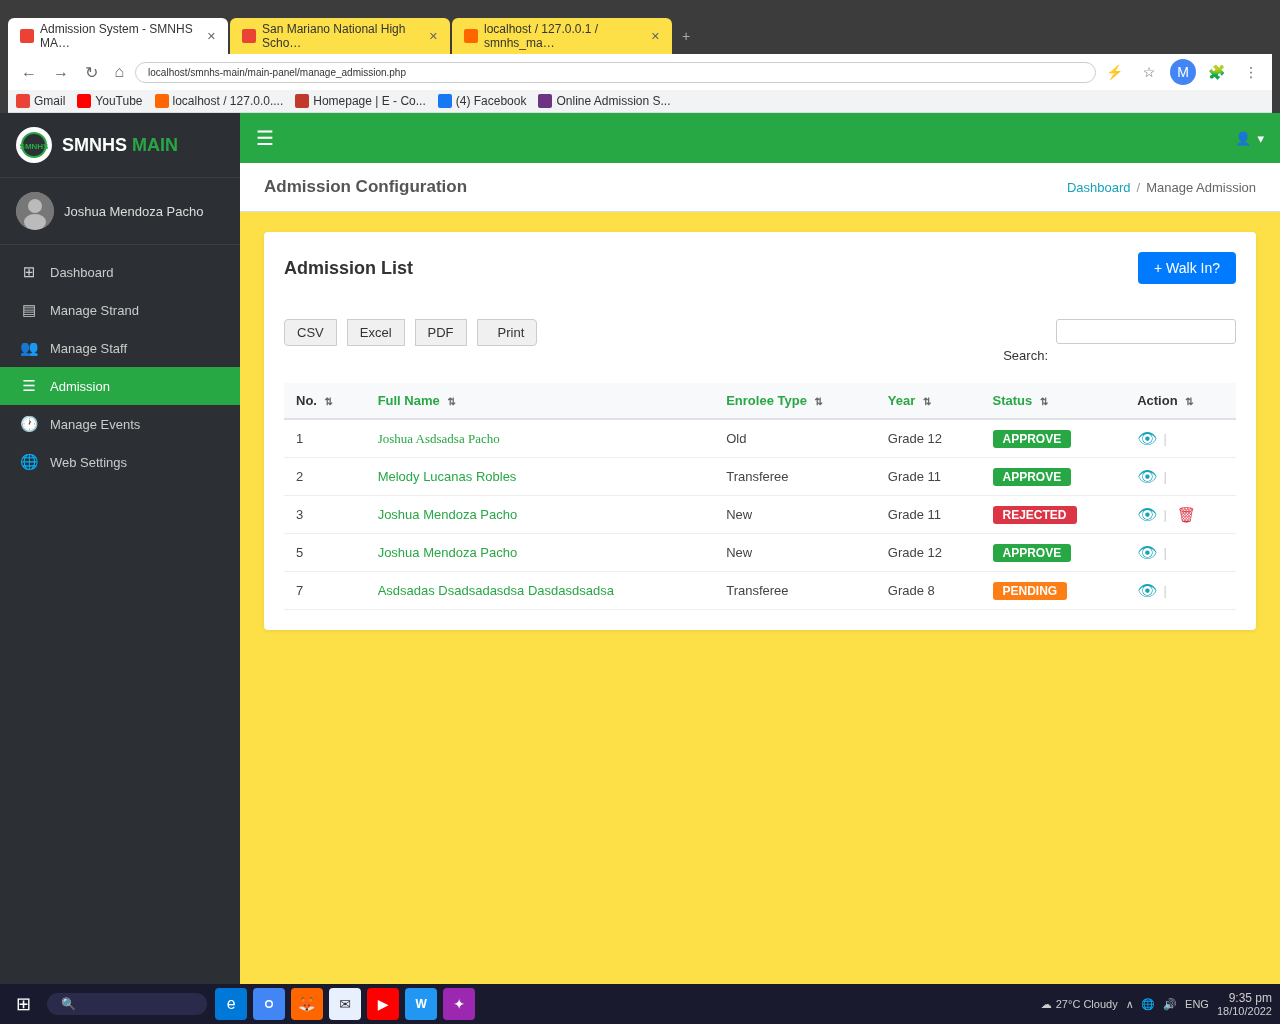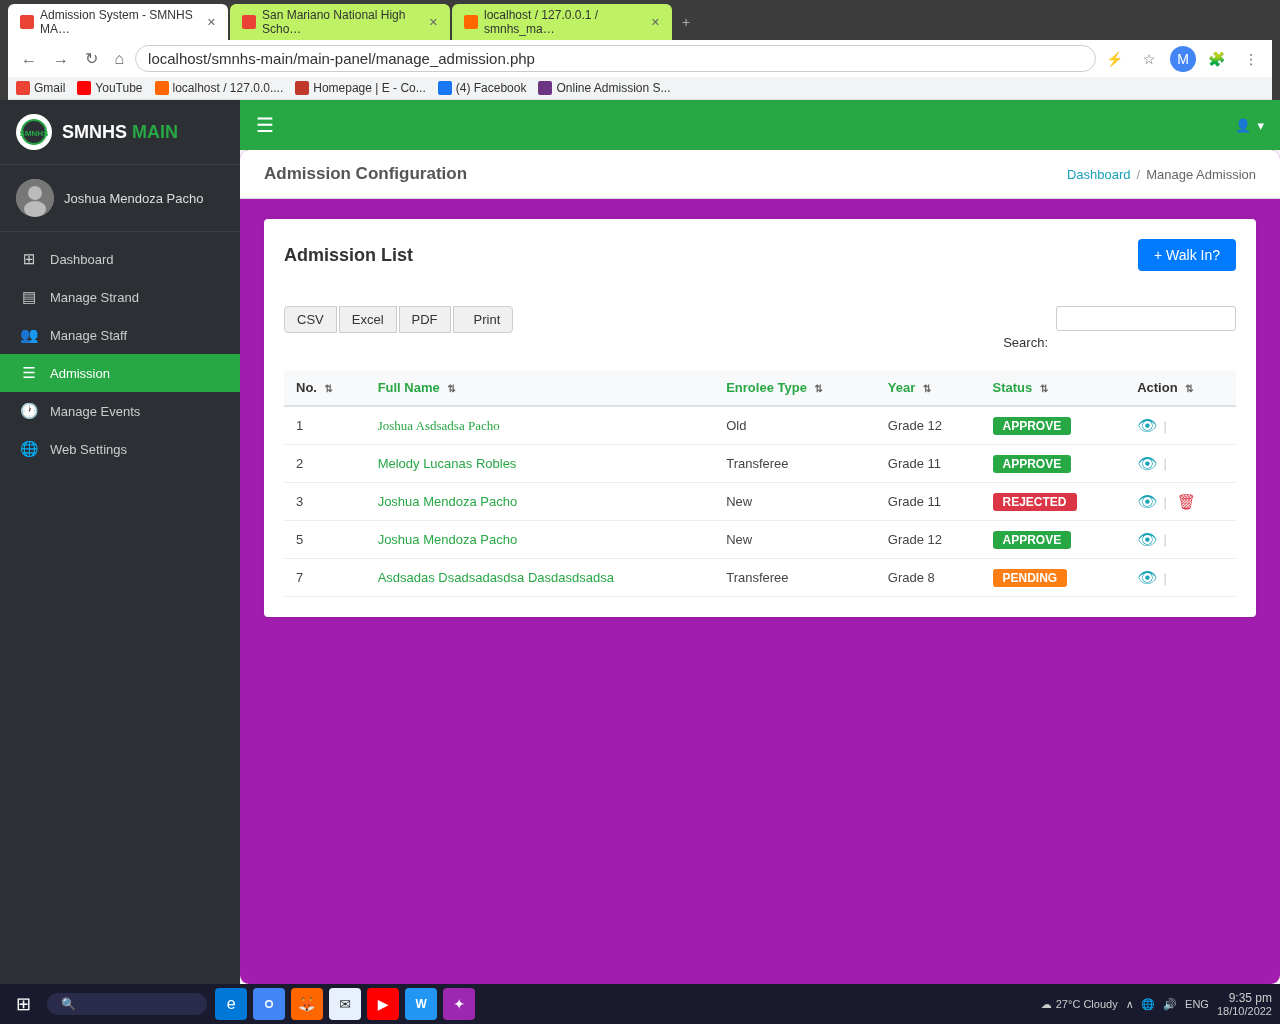--- a/index.html
+++ b/index.html
@@ -1,27 +1,27 @@
 <!DOCTYPE html>
 <html><head>
   <meta charset="utf-8">
   <style>
     * { box-sizing: border-box; margin: 0; padding: 0; }
     body { font-family: 'Segoe UI', Arial, sans-serif; font-size: 14px; background: #f4f4f4; display: flex; flex-direction: column; height: 1024px; overflow: hidden; }
 
     
-    .browser-chrome { background: #3c3c3c; padding: 4px 8px 0; }
+    .browser-chrome { background: #3c3c3c; padding: 18px 8px 0; }
     .browser-tabs { display: flex; gap: 2px; margin-bottom: 0; }
-    .browser-tab { background: #bef264; border-radius: 6px 6px 0 0; padding: 4px 12px; font-size: 12px; display: flex; align-items: center; gap: 6px; min-width: 160px; max-width: 220px; color: #333; }
+    .browser-tab { background: #fde047; border-radius: 6px 6px 0 0; padding: 4px 12px; font-size: 12px; display: flex; align-items: center; gap: 6px; min-width: 160px; max-width: 220px; color: #333; }
     .browser-tab.active { background: #fff; }
     .browser-tab .tab-close { margin-left: auto; cursor: pointer; color: #666; font-size: 11px; }
     .browser-nav { background: #fff; display: flex; align-items: center; padding: 5px 8px; gap: 6px; }
     .nav-btn { background: none; border: none; cursor: pointer; color: #666; font-size: 16px; padding: 2px 5px; }
     .nav-btn:disabled { color: #ccc; }
-    .address-bar { flex: 1; border: 1px solid #ccc; border-radius: 20px; padding: 4px 12px; font-size: 15px; color: #333; display: flex; align-items: center; }
+    .address-bar { flex: 1; border: 1px solid #ccc; border-radius: 20px; padding: 4px 12px; font-size: 10px; color: #333; display: flex; align-items: center; }
     .address-bar-text { flex: 1; }
     .nav-icons { display: flex; gap: 8px; align-items: center; }
     .nav-icon-btn { width: 26px; height: 26px; border-radius: 50%; background: none; border: none; cursor: pointer; display: flex; align-items: center; justify-content: center; font-size: 14px; color: #666; }
     .bookmarks-bar { background: #f1f3f4; padding: 4px 8px; display: flex; gap: 12px; align-items: center; border-bottom: 1px solid #ddd; }
     .bookmark-item { display: flex; align-items: center; gap: 4px; font-size: 12px; color: #333; cursor: pointer; white-space: nowrap; }
     .bookmark-icon { width: 14px; height: 14px; border-radius: 2px; display: inline-block; flex-shrink: 0; }
     .bm-gmail { background: #ea4335; }
     .bm-youtube { background: #ff0000; }
     .bm-localhost { background: #ff6600; }
     .bm-homepage { background: #c0392b; }
@@ -46,34 +46,34 @@
     .sidebar-item { display: flex; align-items: center; gap: 12px; padding: 10px 20px; cursor: pointer; color: #ccc; font-size: 13px; transition: background 0.2s; }
     .sidebar-item.active { background: #28a745; color: #fff; }
     .sidebar-item .si-icon { font-size: 15px; width: 18px; text-align: center; }
 
     
     .top-bar { background: #28a745; height: 50px; display: flex; align-items: center; justify-content: space-between; padding: 0 16px; }
     .hamburger { color: #fff; font-size: 20px; cursor: pointer; background: none; border: none; }
     .user-menu { color: #fff; font-size: 13px; display: flex; align-items: center; gap: 6px; cursor: pointer; }
 
     
-    .main-content { flex: 1; overflow-y: auto; background: #a21caf; border-radius: 9px; }
+    .main-content { flex: 1; overflow-y: auto; background: #fde047; }
     .content-header { background: #fff; padding: 14px 24px; border-bottom: 1px solid #ddd; display: flex; align-items: center; justify-content: space-between; }
     .content-header-title { font-size: 17px; color: #555; }
     .breadcrumb { font-size: 13px; color: #666; display: flex; align-items: center; gap: 6px; }
     .breadcrumb a { color: #17a2b8; text-decoration: none; }
     .breadcrumb-sep { color: #999; }
 
     .content-body { padding: 20px 24px; }
     .card { background: #fff; border-radius: 4px; box-shadow: 0 1px 4px rgba(0,0,0,0.08); padding: 20px; }
     .card-header { display: flex; align-items: center; justify-content: space-between; margin-bottom: 16px; }
     .card-title { font-size: 18px; color: #333; }
     .btn-walkin { background: #007bff; color: #fff; border: none; padding: 8px 16px; border-radius: 4px; cursor: pointer; font-size: 14px; display: flex; align-items: center; gap: 6px; }
 
-    .export-btns { display: flex; gap: 2px; margin-bottom: 6px; }
+    .export-btns { display: flex; gap: 10px; margin-bottom: 6px; }
     .export-btn { background: #f0f0f0; border: 1px solid #ccc; padding: 5px 12px; cursor: pointer; font-size: 13px; color: #333; }
     .export-btn:first-child { border-radius: 4px 0 0 4px; }
     .export-btn:last-child { border-radius: 0 4px 4px 0; padding-left: 20px; }
 
     .search-row { display: flex; align-items: center; justify-content: flex-end; gap: 8px; margin-bottom: 8px; }
     .search-label { font-size: 13px; color: #333; margin-top: 48px; }
     .search-input { border: 1px solid #ccc; border-radius: 3px; padding: 4px 8px; font-size: 13px; width: 180px; }
 
     table { width: 100%; border-collapse: collapse; font-size: 13px; }
     thead tr { background: #f8f9fa; }

